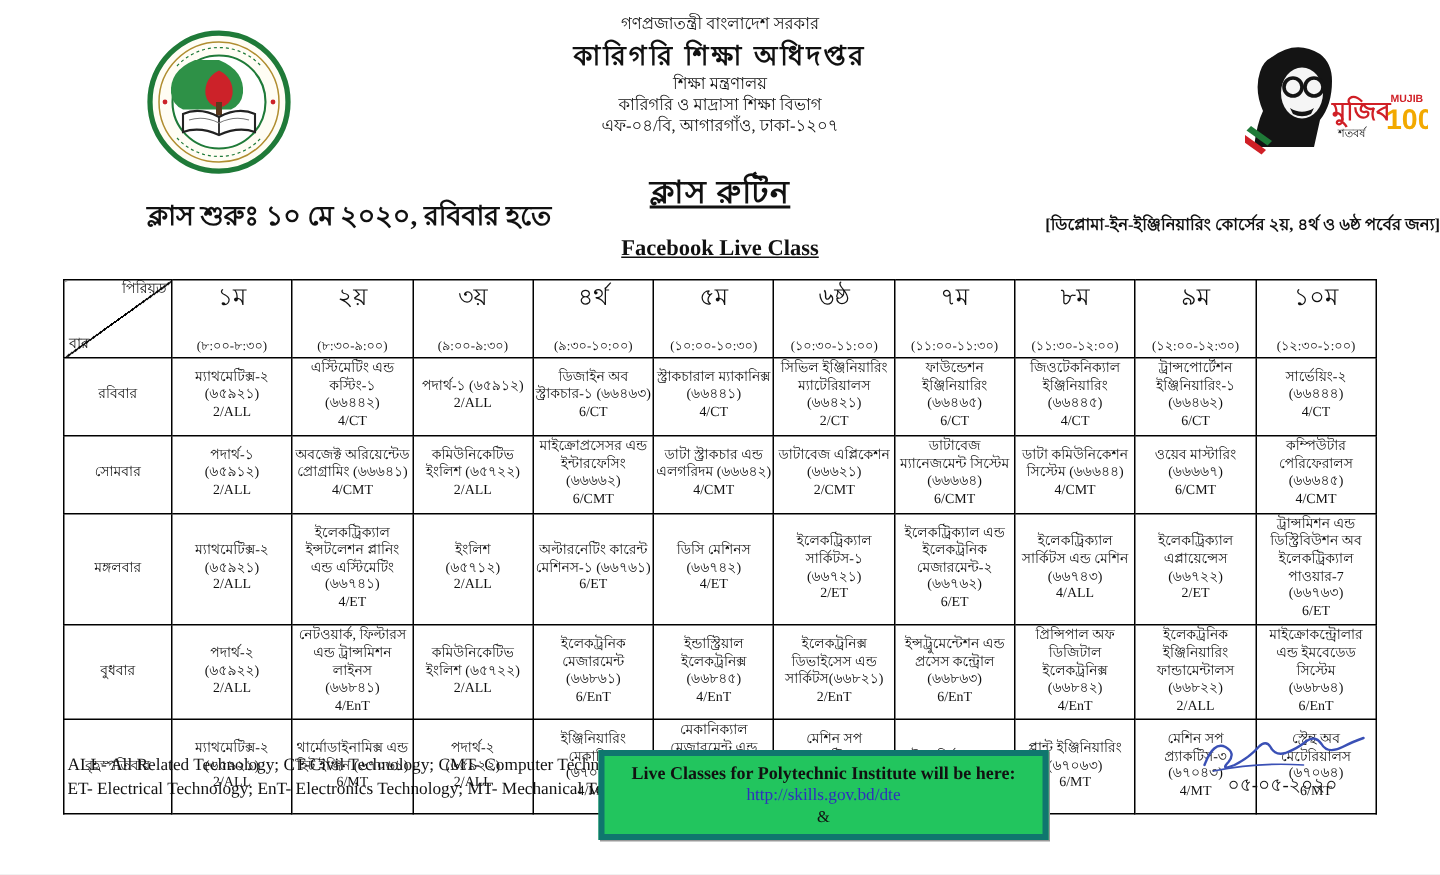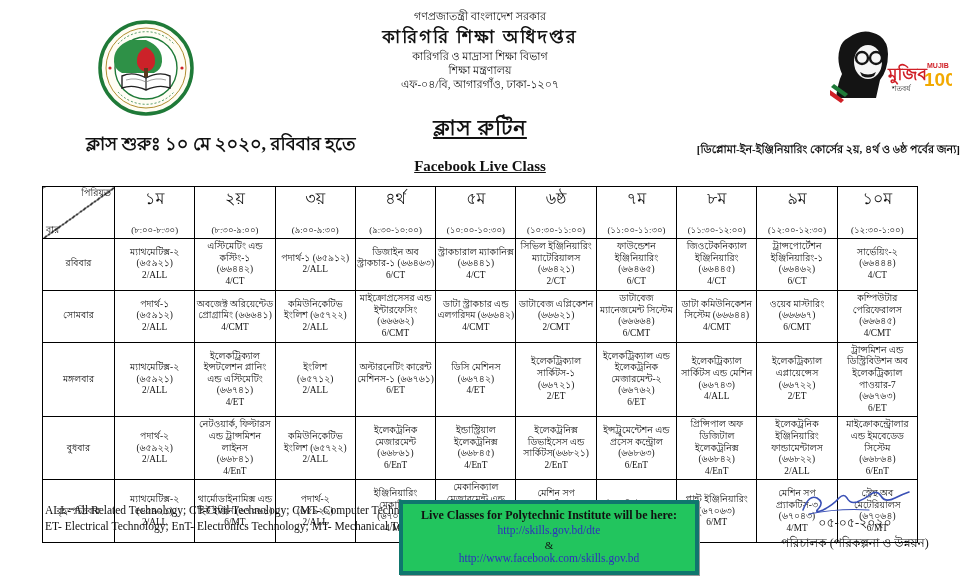--- a/index.html
+++ b/index.html
@@ -8,21 +8,21 @@
     font-family:"Liberation Serif","DejaVu Serif",serif;color:#111;overflow:hidden;
   }
   
   .gov-block{position:absolute;left:0;top:10px;width:960px;text-align:center;line-height:1.25;}
   .gov-line{font-size:11px;}
   .org-name{font-size:18px;font-weight:bold;letter-spacing:2px;margin:2px 0;}
   .small-line{font-size:11px;}
   .left-logo{position:absolute;left:96px;top:18px;width:100px;height:100px;}
   .right-logo{position:absolute;left:830px;top:28px;width:122px;height:86px;}
   
-  .start-note{position:absolute;left:86px;top:130px;font-size:18px;font-weight:bold;}
+  .start-note{position:absolute;left:98px;top:130px;font-size:18px;font-weight:bold;}
   .main-title{position:absolute;left:0;top:112px;width:960px;text-align:center;}
   .main-title .rt{font-size:21px;font-weight:bold;text-decoration:underline;letter-spacing:1px;}
   .subtitle{position:absolute;left:0;top:141px;width:960px;text-align:right;font-size:11px;font-weight:bold;}
   .fb-live{position:absolute;left:0;top:158px;width:960px;text-align:center;font-size:15px;font-weight:bold;text-decoration:underline;}
   
   table.routine{
     position:absolute;left:42px;top:186px;width:876px;border-collapse:collapse;table-layout:fixed;
   }
   table.routine td,table.routine th{
     border:1px solid #000;text-align:center;vertical-align:middle;
@@ -91,22 +91,22 @@
       <text x="58" y="52" font-family="Liberation Sans, sans-serif" font-size="17" font-weight="bold" fill="#d01f26">মুজিব</text>
       <text x="97" y="40" font-family="Liberation Sans, sans-serif" font-size="7" font-weight="bold" fill="#d01f26">MUJIB</text>
       <text x="94" y="58" font-family="Liberation Sans, sans-serif" font-size="19" font-weight="bold" fill="#f2a900">100</text>
       <text x="62" y="63" font-family="Liberation Sans, sans-serif" font-size="7.5" fill="#141414">শতবর্ষ</text>
     </svg>
   </div>
 
   <div class="gov-block">
     <div class="gov-line">গণপ্রজাতন্ত্রী বাংলাদেশ সরকার</div>
     <div class="org-name">কারিগরি শিক্ষা অধিদপ্তর</div>
+    <div class="small-line">শিক্ষা মন্ত্রণালয়</div>
     <div class="small-line">কারিগরি ও মাদ্রাসা শিক্ষা বিভাগ</div>
-    <div class="small-line">শিক্ষা মন্ত্রণালয়</div>
     <div class="small-line">এফ-০৪/বি, আগারগাঁও, ঢাকা-১২০৭</div>
   </div>
 
   <div class="start-note">ক্লাস শুরুঃ ১০ মে ২০২০, রবিবার হতে</div>
   <div class="main-title"><span class="rt">ক্লাস রুটিন</span></div>
   <div class="subtitle">[ডিপ্লোমা-ইন-ইঞ্জিনিয়ারিং কোর্সের ২য়, ৪র্থ ও ৬ষ্ঠ পর্বের জন্য]</div>
   <div class="fb-live">Facebook Live Class</div>
 
   <table class="routine">
     <colgroup>
@@ -232,25 +232,23 @@
 
   <div class="legend">
     <div>ALL- All Related Technology; CT-Civil Technology; CMT- Computer Technology;</div>
     <div>ET- Electrical Technology; EnT- Electronics Technology; MT- Mechanical Technology</div>
   </div>
 
   <div class="live-box">
     <div class="lb-title">Live Classes for Polytechnic Institute will be here:</div>
     <a href="#" style="color: rgb(47, 47, 190);">http://skills.gov.bd/dte</a>
     <div class="amp">&amp;</div>
-    <a href="#" style="color: rgb(47, 47, 190);">http://www.facebook.com/skills.gov.bd</a>
   </div>
 
   <div class="sign-block">
     <svg class="sign-svg" width="120" height="30" viewBox="0 0 120 30">
       <path d="M8 22 q6 -16 14 -12 q7 4 2 10 q-6 6 4 2 q10 -5 16 -12 q5 -5 8 0 q3 6 10 4 q8 -3 14 -8 q6 -4 10 2 q4 7 14 2 q8 -4 14 -6" fill="none" stroke="#3a50b5" stroke-width="1.6" stroke-linecap="round"></path>
       <path d="M14 26 q30 -6 60 -4" fill="none" stroke="#3a50b5" stroke-width="1.1" stroke-linecap="round"></path>
     </svg>
     <div class="sign-date">০৫-০৫-২০২০</div>
-    <div class="sign-desg">পরিচালক (পরিকল্পনা ও উন্নয়ন)</div>
   </div>
 
 </div>
 
 </body></html>

